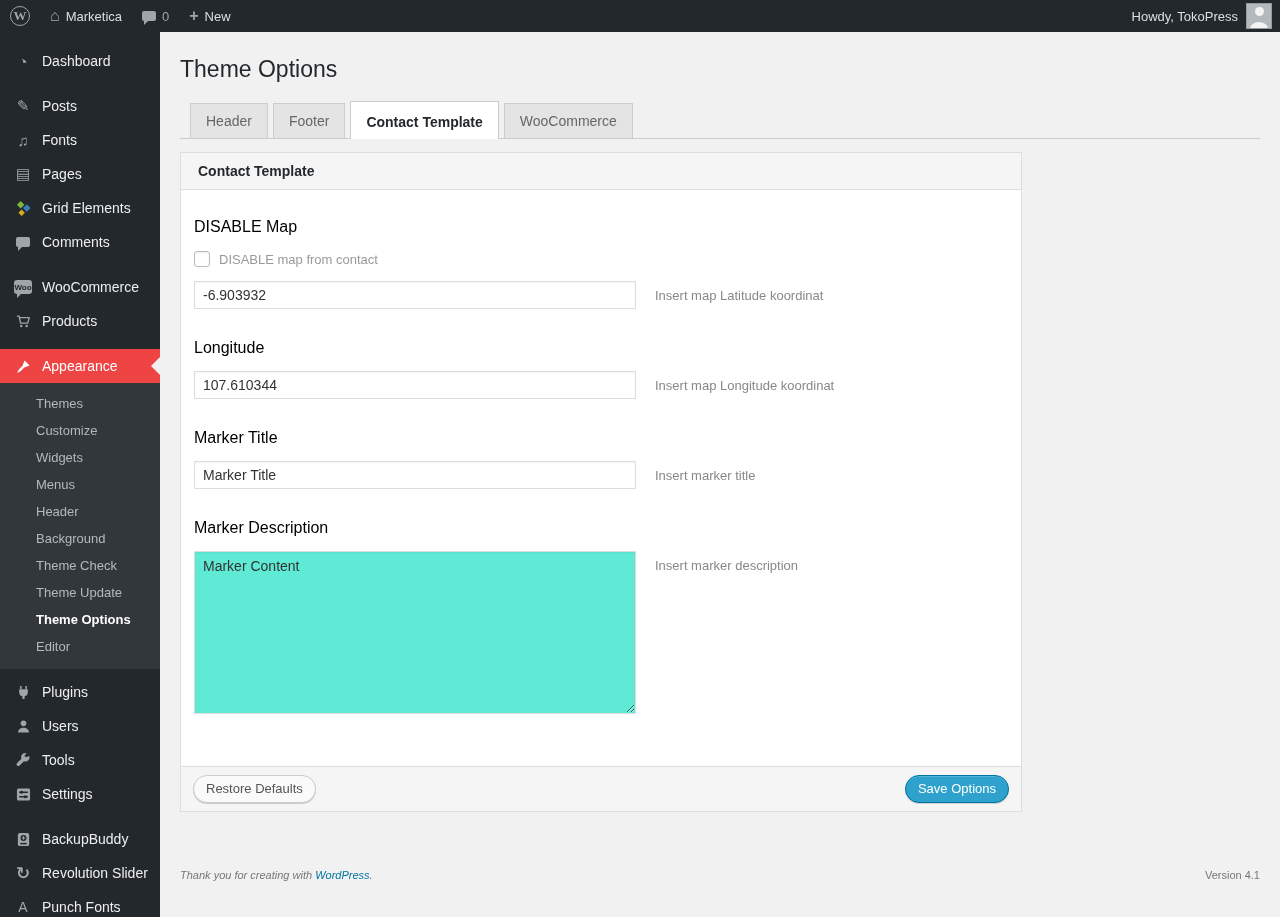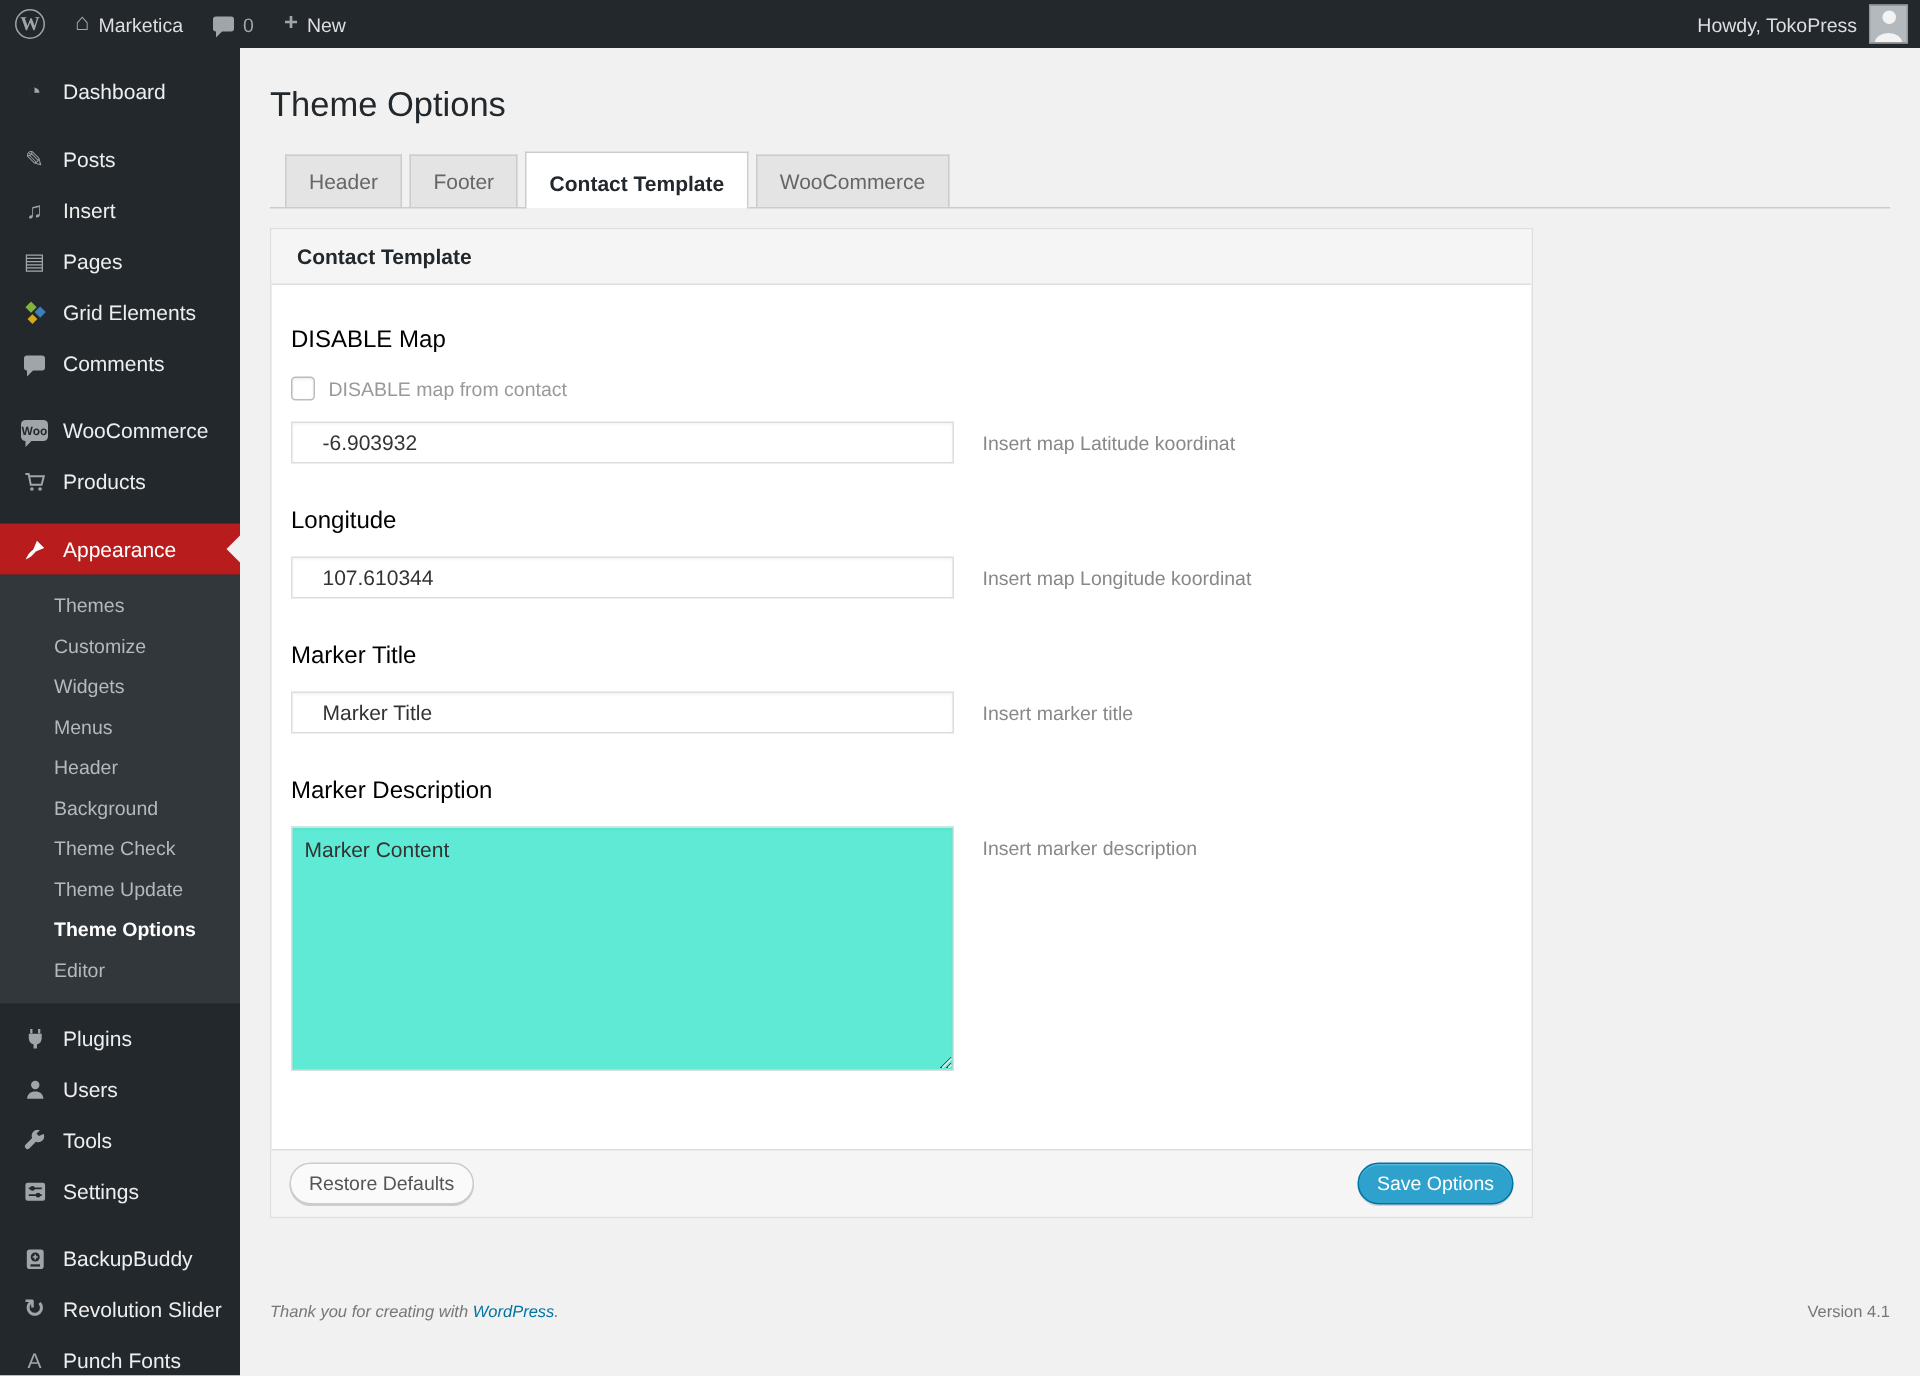--- a/index.html
+++ b/index.html
@@ -19,21 +19,21 @@
   .ab-right { display:flex; align-items:center; gap:8px; padding-right:8px; }
   .howdy { font-size:13px; color:#dedfe0; }
   .avatar { width:26px; height:26px; background:#b4b9be; position:relative; overflow:hidden; border:1px solid #999; }
   .avatar::before { content:""; position:absolute; top:3px; left:7.5px; width:9px; height:9px; border-radius:50%; background:#f3f3f3; }
   .avatar::after { content:""; position:absolute; bottom:-7px; left:3px; width:18px; height:13px; border-radius:50% 50% 0 0; background:#f3f3f3; }
 
   
   .sidebar { position:absolute; top:32px; left:0; bottom:0; width:160px; background:#23282d; color:#eee; padding-top:12px; }
   .mi { display:flex; align-items:center; height:34px; padding-left:14px; gap:10px; font-size:14px; cursor:pointer; position:relative; color:#eee; }
   .mi .ico { width:18px; display:inline-flex; justify-content:center; align-items:center; color:#a0a5aa; font-size:15px; flex-shrink:0; }
-  .mi.active { background:#b91c1c; color:#fff; }
+  .mi.active { background:#ef4444; color:#fff; }
   .mi.active .ico { color:#fff; }
   .mi-arrow { position:absolute; right:0; top:50%; margin-top:-9px; width:0; height:0; border-top:9px solid transparent; border-bottom:9px solid transparent; border-right:9px solid #f1f1f1; }
   .menu-gap { height:11px; }
   .submenu { background:#32373c; padding:7px 0 9px; }
   .smi { display:block; padding:6px 0 6px 36px; font-size:13px; color:#b4b9be; cursor:pointer; line-height:15px; }
   .smi.current { color:#fff; font-weight:bold; }
 
   
   .woo-badge { width:24px; height:14px; background:#a0a5aa; border-radius:3px; color:#23282d; font-size:8px; font-weight:bold; display:flex; align-items:center; justify-content:center; position:relative; }
   .woo-badge::after { content:""; position:absolute; left:3px; bottom:-4px; border-left:4px solid #a0a5aa; border-bottom:4px solid transparent; }
@@ -50,21 +50,21 @@
 
   .panel { width:842px; margin-top:13px; border:1px solid #dedede; background:#fff; }
   .panel-header { background:#f5f5f5; border-bottom:1px solid #dedede; padding:10px 17px; font-size:14px; font-weight:bold; color:#23282d; }
   .panel-body { padding:28px 13px 52px; }
 
   .opt-label { font-weight:normal; font-size:16px; color:#000000; }
   .mt30 { margin-top:30px; }
   .checkbox-row { display:flex; align-items:center; gap:9px; margin-top:15px; color:#999; cursor:pointer; }
   .checkbox { width:16px; height:16px; background:#fff; border:1px solid #bbb; border-radius:3px; box-shadow:inset 0 1px 2px rgba(0,0,0,.07); }
   .control-row { display:flex; align-items:flex-start; margin-top:14px; }
-  .txt { width:442px; height:28px; border:1px solid #ddd; background:#fff; padding:3px 20px; font-size:14px; color:#333; font-family:inherit; box-shadow:inset 0 1px 2px rgba(0,0,0,.05); }
+  .txt { width:442px; height:28px; border:1px solid #ddd; background:#fff; padding:3px 8px; font-size:14px; color:#333; font-family:inherit; box-shadow:inset 0 1px 2px rgba(0,0,0,.05); }
   textarea.txtarea { width:442px; height:163px; border:1px solid #ddd; background:#5eead4; padding:6px 8px; font-size:14px; color:#333; font-family:inherit; resize:vertical; box-shadow:inset 0 1px 2px rgba(0,0,0,.05); }
   .hint { margin-left:19px; color:#888; font-size:13px; padding-top:7px; }
 
   .panel-footer { background:#f5f5f5; border-top:1px solid #dedede; padding:8px 12px; display:flex; justify-content:space-between; align-items:center; }
   .btn { font-size:13px; border-radius:14px; padding:5px 12px; cursor:pointer; line-height:16px; font-family:inherit; }
   .btn-secondary { background:#fafafa; border:1px solid #ccc; color:#555; box-shadow:0 1px 0 #ccc; }
   .btn-primary { background:#2ea2cc; border:1px solid #0074a2; color:#fff; box-shadow:inset 0 1px 0 rgba(120,200,230,.5), 0 1px 0 rgba(0,0,0,.15); }
 
   .page-footer { display:flex; justify-content:space-between; margin-top:57px; color:#777; font-size:11px; }
   .thanks { font-style:italic; }
@@ -110,21 +110,21 @@
     </div>
 
     <div class="menu-gap"></div>
 
     <div class="mi">
       <span class="ico">✎</span>
       <span>Posts</span>
     </div>
     <div class="mi">
       <span class="ico">♫</span>
-      <span>Insert</span>
+      <span>Fonts</span>
     </div>
     <div class="mi">
       <span class="ico">▤</span>
       <span>Pages</span>
     </div>
     <div class="mi">
       <span class="ico">
         <svg class="micon" width="15" height="15" viewBox="0 0 16 16">
             <path d="M5 0l4 4-4 4-4-4z" fill="#7fb53b"></path>
             <path d="M11.5 3.5l4 4-4 4-4-4z" fill="#3a80ba"></path>

